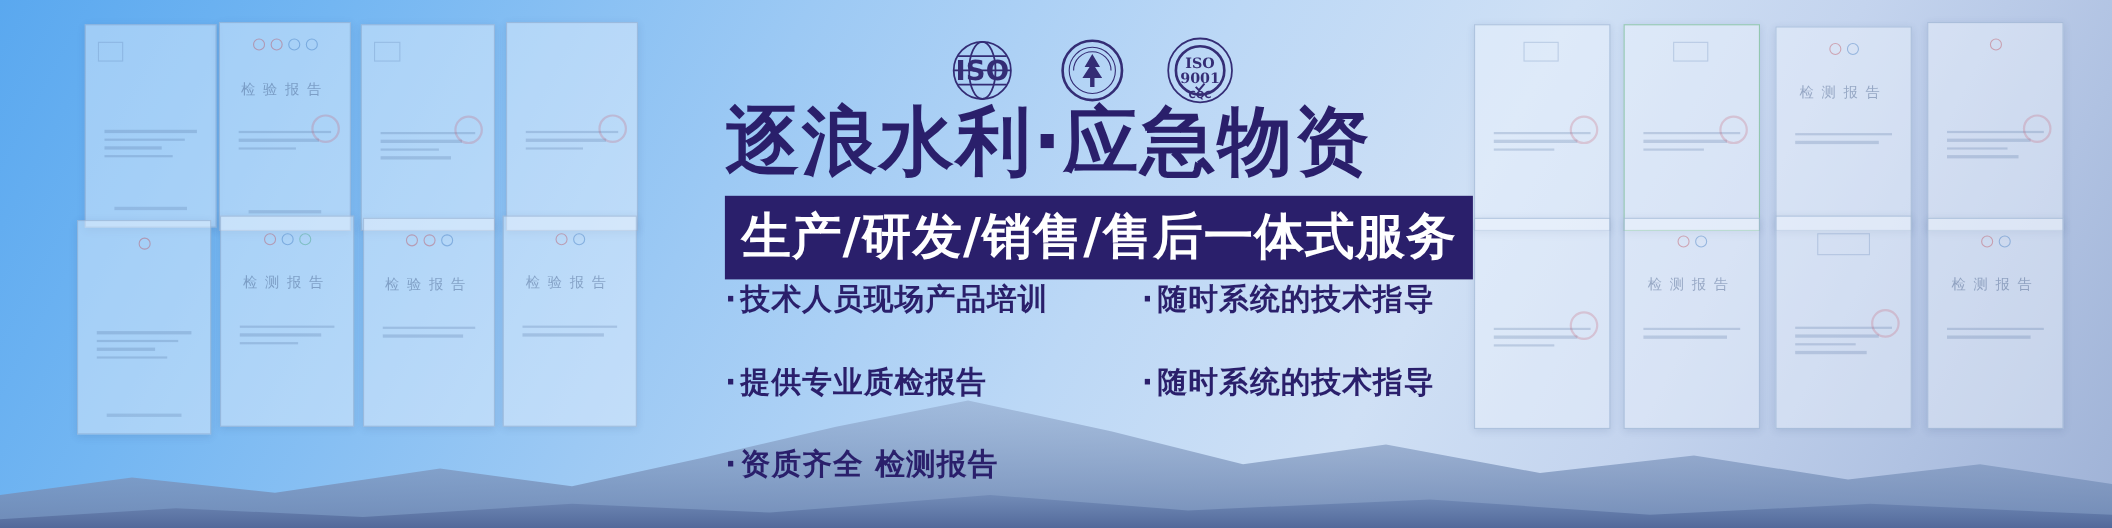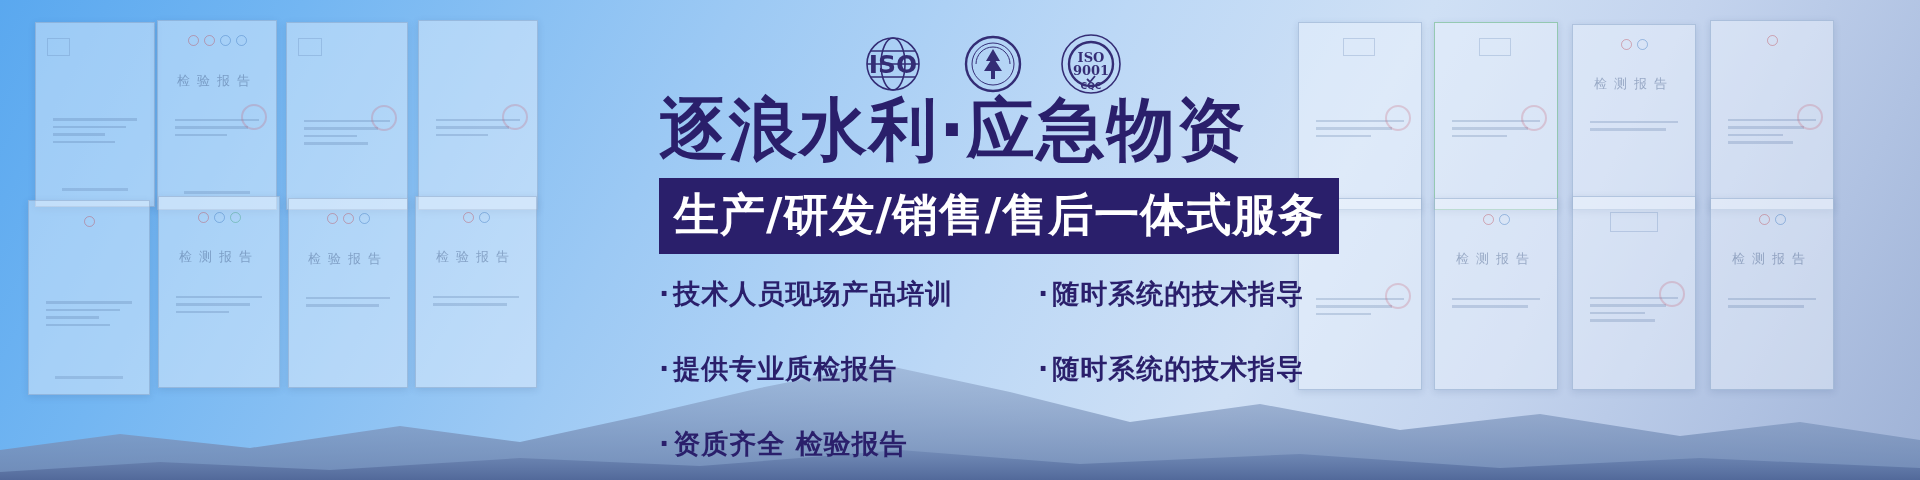--- a/index.html
+++ b/index.html
@@ -10,21 +10,21 @@
 
   #banner {
     position:relative;
     width:1920px;
     height:480px;
     overflow:hidden;
     background:linear-gradient(118deg,#5aa8ef 0%,#73b6f2 14%,#9cc9f4 34%,#bcd8f6 52%,#cfe0f5 66%,#c4d4ee 78%,#b0c2e2 90%,#9fb2d6 100%);
   }
 
   
-  .cert-wall { position:absolute; inset:0; }
+  .cert-wall { position:absolute; inset:0;margin-left:42px; }
   .cert {
     position:absolute;
     background:rgba(242,248,255,0.42);
     border:1.5px solid rgba(120,150,190,0.45);
     box-shadow:0 2px 7px rgba(40,70,120,0.14);
     overflow:hidden;
   }
   .cert .hdr {
     position:absolute; left:12%; right:12%; top:9%;
     height:6px;
@@ -101,21 +101,20 @@
     color:#ffffff;
     display:inline-block;
     padding:7px 15px 9px 15px;
     font-size:45px;
     font-weight:bold;
     letter-spacing:1px;
     white-space:nowrap;
     font-family:"DejaVu Sans","Liberation Sans",sans-serif;
   }
   .bullets {
-    margin-top:22px;
     display:grid;
     grid-template-columns:340px auto;
     row-gap:20px;
     column-gap:10px;
     gap:39px;
   }
   .bullet {
     font-size:27px;
     font-weight:bold;
     color:#2a1f6b;
@@ -370,17 +369,17 @@
 
   <div class="content">
     <div class="main-title">逐浪水利·应急物资</div>
     <div class="sub-bar">生产/研发/销售/售后一体式服务</div>
 
     <div class="bullets">
       <div class="bullet"><span class="dot">·</span><span>技术人员现场产品培训</span></div>
       <div class="bullet"><span class="dot">·</span><span>随时系统的技术指导</span></div>
       <div class="bullet"><span class="dot">·</span><span>提供专业质检报告</span></div>
       <div class="bullet"><span class="dot">·</span><span>随时系统的技术指导</span></div>
-      <div class="bullet"><span class="dot">·</span><span>资质齐全 检验报告</span></div>
+      <div class="bullet"><span class="dot">·</span><span>资质齐全 检测报告</span></div>
     </div>
   </div>
 
 </div>
 
 </body></html>

